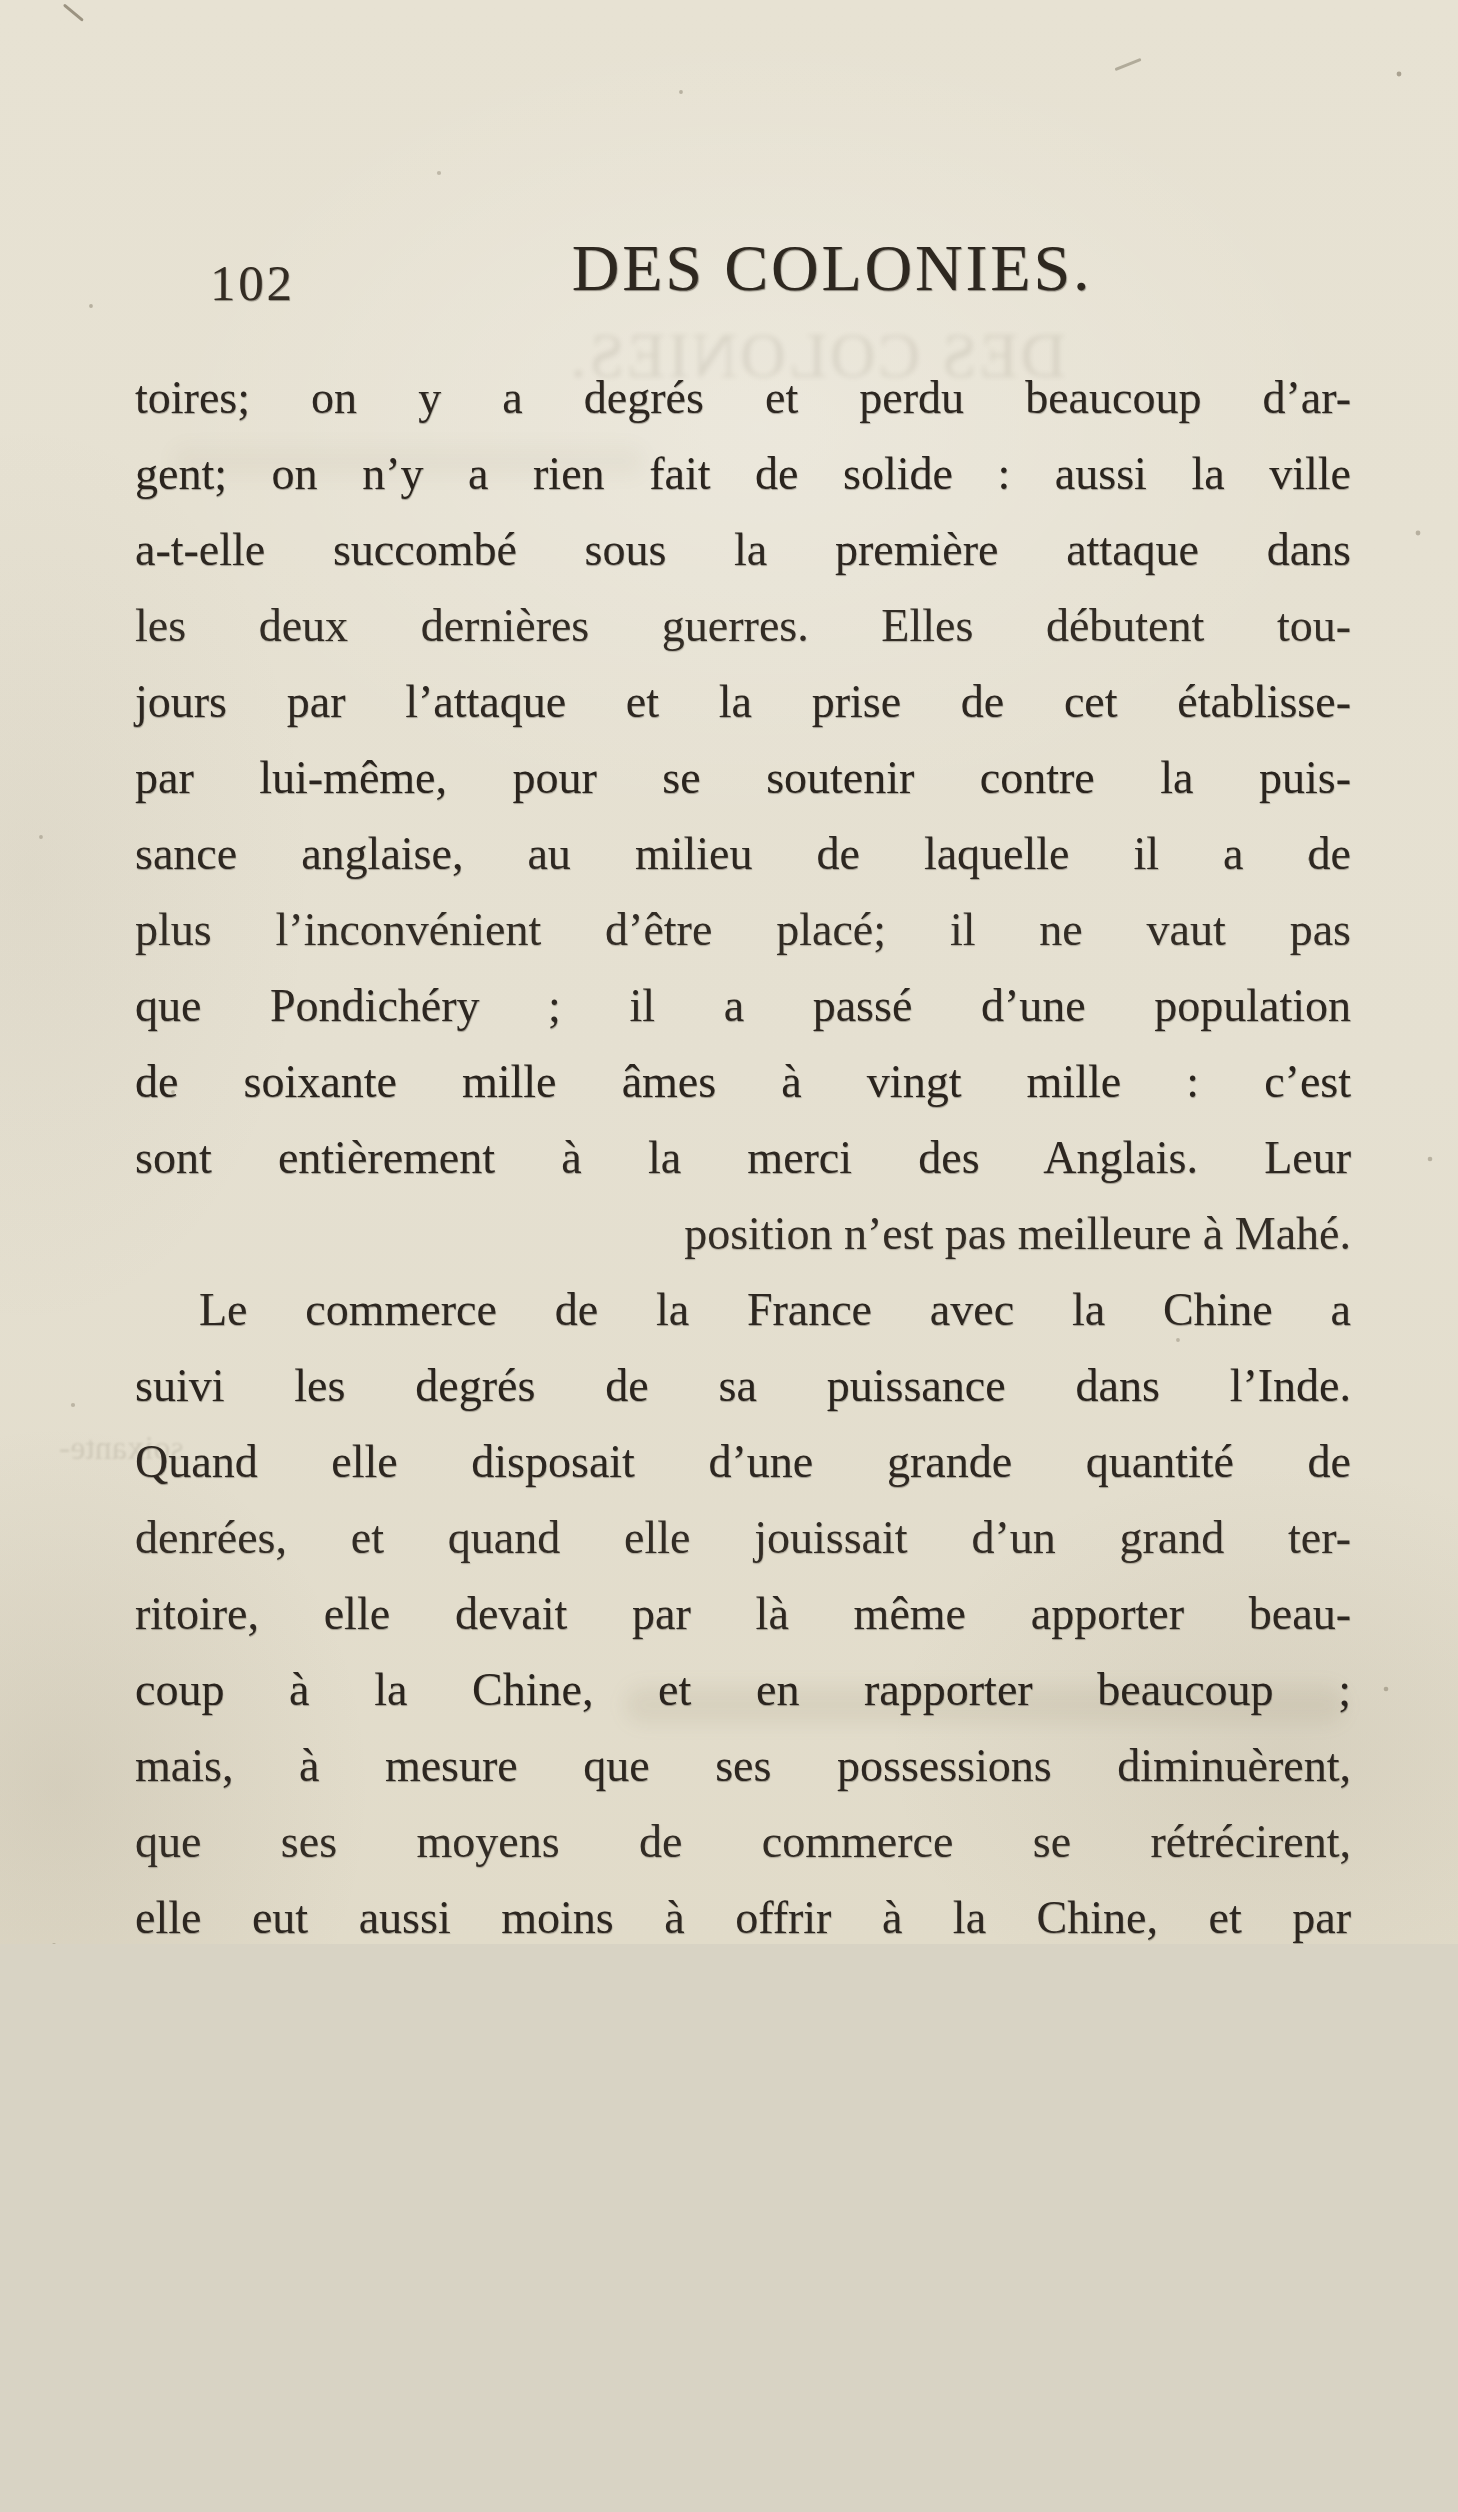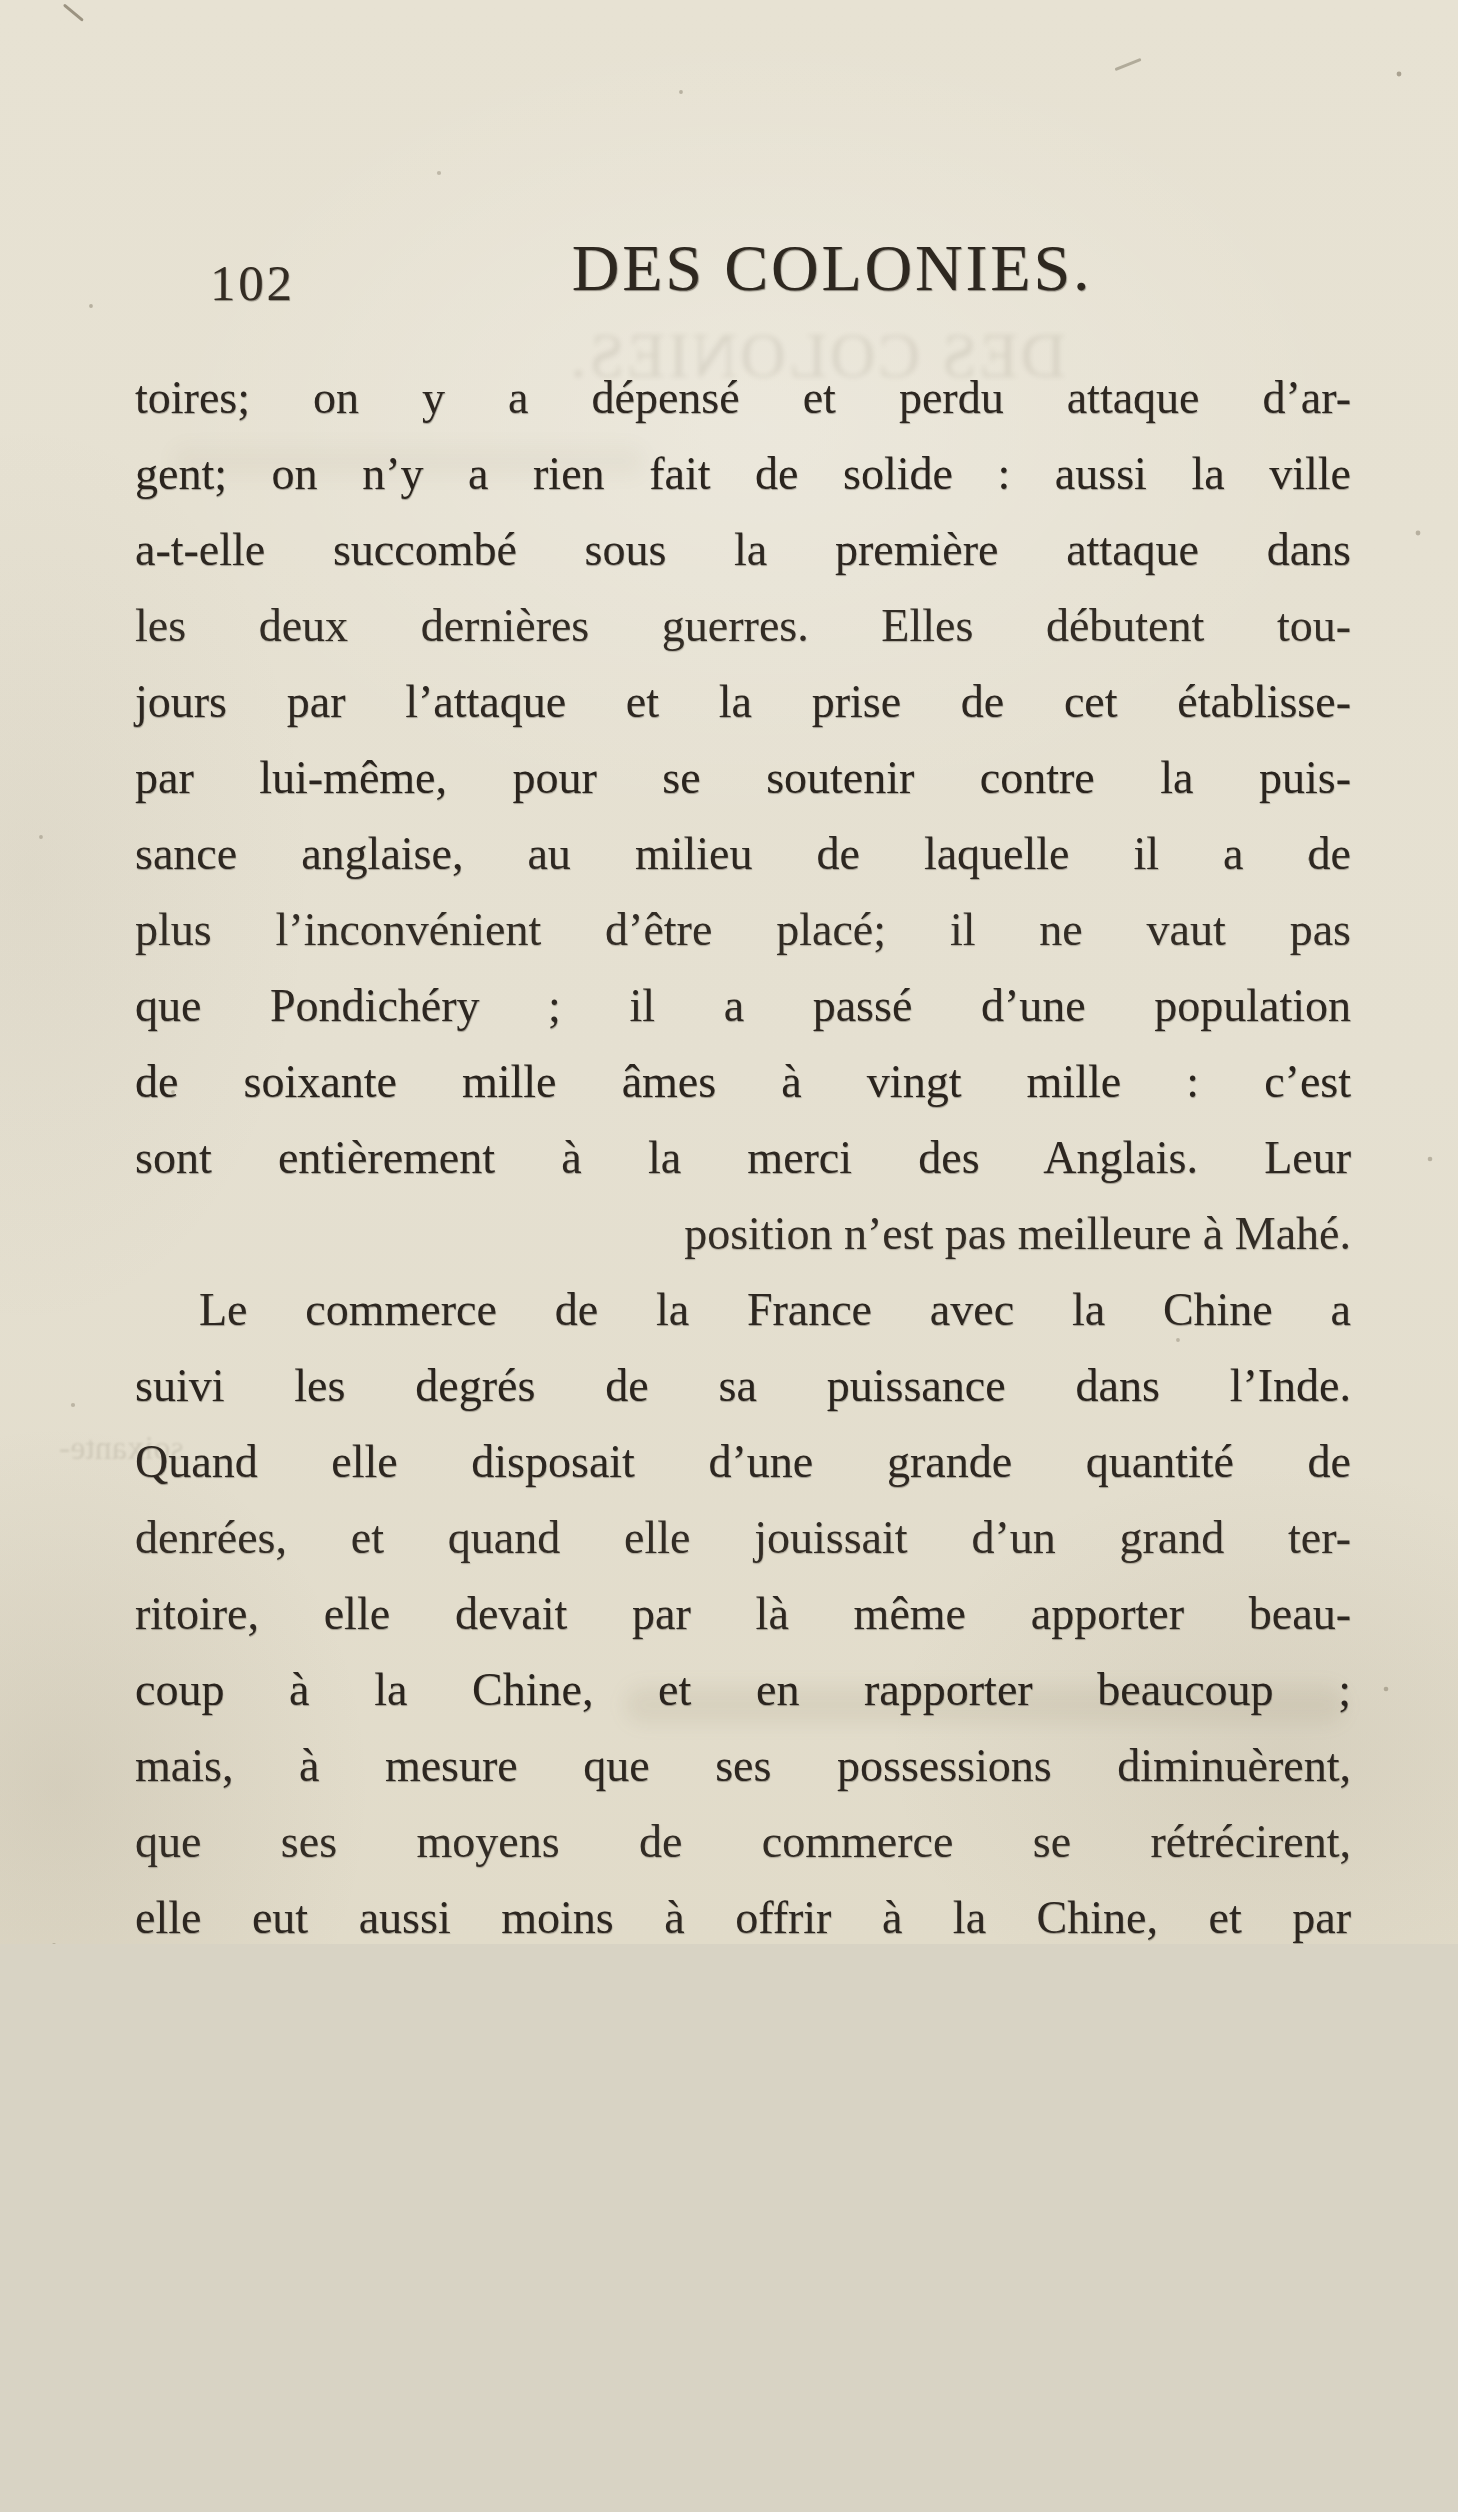--- a/index.html
+++ b/index.html
@@ -159,21 +159,21 @@
   <div class="smudge s3"></div>
   <div class="smudge s4"></div>
 
   <div class="ghost-title">DES COLONIES.</div>
   <div class="ghost-margin-word">soixante-</div>
 
   <div class="page-number">102</div>
   <div class="running-title">DES COLONIES.</div>
 
   <div class="body-text">
-    <div class="line j">toires; on y a dépensé et perdu attaque d’ar-</div>
+    <div class="line j">toires; on y a degrés et perdu beaucoup d’ar-</div>
     <div class="line j">gent; on n’y a rien fait de solide : aussi la ville</div>
     <div class="line j">a-t-elle succombé sous la première attaque dans</div>
     <div class="line j">les deux dernières guerres. Elles débutent tou-</div>
     <div class="line j">jours par l’attaque et la prise de cet établisse-</div>
     <div class="line j">par lui-même, pour se soutenir contre la puis-</div>
     <div class="line j">sance anglaise, au milieu de laquelle il a de</div>
     <div class="line j">plus l’inconvénient d’être placé; il ne vaut pas</div>
     <div class="line j">que Pondichéry ; il a passé d’une population</div>
     <div class="line j">de soixante mille âmes à vingt mille : c’est</div>
     <div class="line j">sont entièrement à la merci des Anglais. Leur</div>

